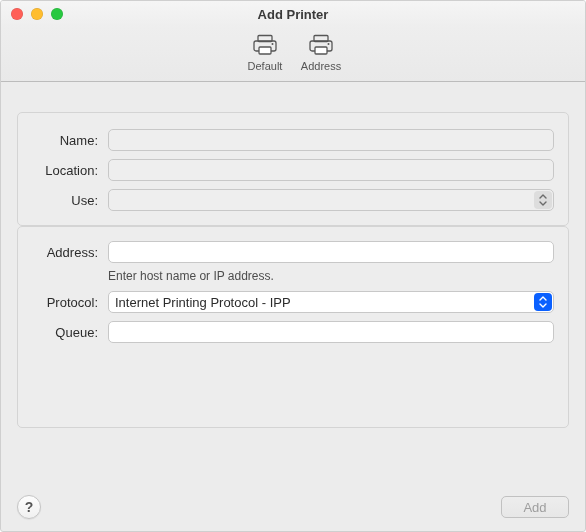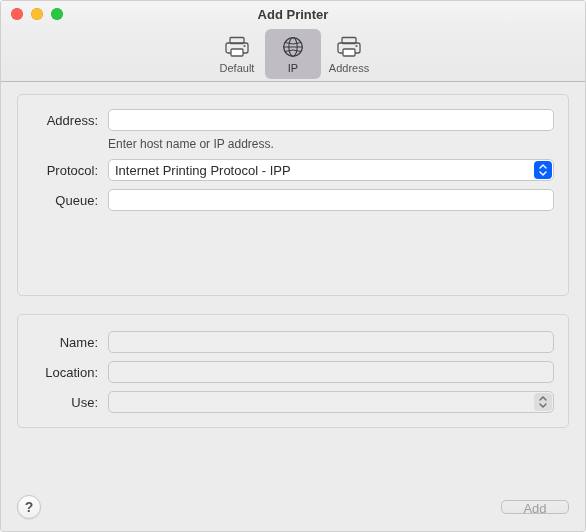--- a/index.html
+++ b/index.html
@@ -55,21 +55,21 @@
   .light.yellow { background:#ffbd2e; }
   .light.green { background:#28c840; }
   .window-title {
     position: absolute; left:0; right:0;
     text-align: center; font-weight: 600; font-size: 13px;
     color:#3a3a3a;
     pointer-events: none;
   }
   .toolbar {
     height: 54px;
-    display: flex; justify-content: center; align-items: center;
+    display: flex; justify-content: center; 
     gap: 0;
     border-bottom: 1px solid var(--divider);
     background: linear-gradient(#eeeeee, #e9e9e9);
   }
   .seg-group {
     display: flex;
   }
   .seg {
     width: 56px; height: 50px;
     display: flex; flex-direction: column; align-items: center; justify-content: center;
@@ -157,21 +157,21 @@
     width: 22px; height: 22px;
     border-radius: 50%;
     border: 0.5px solid var(--help-border);
     background: linear-gradient(#fdfdfd,#f0f0f0);
     display:flex; align-items:center; justify-content:center;
     font-size: 14px; font-weight: 600; color:#555;
     box-shadow: 0 0.5px 1px rgba(0,0,0,0.1);
   }
   .footer-spacer { flex:1; }
   .add-btn {
-    min-width: 68px; height: 14px;
+    min-width: 68px; height: 22px;
     border-radius: 5px;
     border: 0.5px solid var(--btn-disabled-border);
     background: linear-gradient(#ededed,#e7e7e7);
     color: var(--btn-disabled-text);
     font: inherit; font-size: 13px;
     padding: 0 14px;
     cursor: default;
   }
 </style>
 </head>
@@ -194,48 +194,61 @@
         <span class="icon-wrap">
           <svg width="26" height="22" viewBox="0 0 26 22">
             <rect x="6" y="1.5" width="14" height="6" rx="1" fill="none" stroke="#565656" stroke-width="1.3"></rect>
             <rect x="2" y="7" width="22" height="10" rx="2" fill="none" stroke="#565656" stroke-width="1.3"></rect>
             <rect x="7" y="13" width="12" height="7" rx="1" fill="#fff" stroke="#565656" stroke-width="1.3"></rect>
             <circle cx="20.5" cy="10" r="1" fill="#565656"></circle>
           </svg>
         </span>
         <span class="seg-label">Default</span>
       </div>
-      <div class="seg selected">
-        <span class="icon-wrap">
-          <svg width="24" height="24" viewBox="0 0 24 24">
-            <circle cx="12" cy="12" r="9.3" fill="none" stroke="#3a3a3a" stroke-width="1.3"></circle>
-            <ellipse cx="12" cy="12" rx="4.2" ry="9.3" fill="none" stroke="#3a3a3a" stroke-width="1.1"></ellipse>
-            <line x1="2.7" y1="12" x2="21.3" y2="12" stroke="#3a3a3a" stroke-width="1.1"></line>
-            <path d="M4 7.5 Q12 10.5 20 7.5" fill="none" stroke="#3a3a3a" stroke-width="1"></path>
-            <path d="M4 16.5 Q12 13.5 20 16.5" fill="none" stroke="#3a3a3a" stroke-width="1"></path>
-          </svg>
-        </span>
-        <span class="seg-label">IP</span>
-      </div>
       <div class="seg">
         <span class="icon-wrap">
           <svg width="26" height="22" viewBox="0 0 26 22">
             <rect x="6" y="1.5" width="14" height="6" rx="1" fill="none" stroke="#565656" stroke-width="1.3"></rect>
             <rect x="2" y="7" width="22" height="10" rx="2" fill="none" stroke="#565656" stroke-width="1.3"></rect>
             <rect x="7" y="13" width="12" height="7" rx="1" fill="#fff" stroke="#565656" stroke-width="1.3"></rect>
             <circle cx="20.5" cy="10" r="1" fill="#565656"></circle>
           </svg>
         </span>
         <span class="seg-label">Address</span>
       </div>
     </div>
   </div>
 
   <div class="content">
 
+    <div class="panel bottom">
+      <div class="form-row">
+        <span class="label">Name:</span>
+        <input type="text" class="text-field dim" value="" style="">
+      </div>
+      <div class="form-row">
+        <span class="label">Location:</span>
+        <input type="text" class="text-field dim" value="" style="">
+      </div>
+      <div class="form-row" style="margin-bottom:2px;">
+        <span class="label">Use:</span>
+        <div class="select-wrap">
+          <div class="select-field dim">
+            <span></span>
+          </div>
+          <div class="select-arrows dim">
+            <svg width="8" height="12" viewBox="0 0 8 12">
+              <path d="M1 4 L4 1 L7 4" fill="none" stroke="#6b6b6b" stroke-width="1.4" stroke-linecap="round" stroke-linejoin="round"></path>
+              <path d="M1 8 L4 11 L7 8" fill="none" stroke="#6b6b6b" stroke-width="1.4" stroke-linecap="round" stroke-linejoin="round"></path>
+            </svg>
+          </div>
+        </div>
+      </div>
+    </div>
+
     <div class="panel top">
       <div class="form-row">
         <span class="label">Address:</span>
         <input type="text" class="text-field" value="" style="">
       </div>
       <div class="hint">Enter host name or IP address.</div>
 
       <div class="form-row">
         <span class="label">Protocol:</span>
         <div class="select-wrap">
@@ -251,45 +264,20 @@
         </div>
       </div>
 
       <div class="form-row" style="margin-bottom:2px;">
         <span class="label">Queue:</span>
         <input type="text" class="text-field" value="" style="">
       </div>
       <div style="height:72px;"></div>
     </div>
 
-    <div class="panel bottom">
-      <div class="form-row">
-        <span class="label">Name:</span>
-        <input type="text" class="text-field dim" value="" style="">
-      </div>
-      <div class="form-row">
-        <span class="label">Location:</span>
-        <input type="text" class="text-field dim" value="" style="">
-      </div>
-      <div class="form-row" style="margin-bottom:2px;">
-        <span class="label">Use:</span>
-        <div class="select-wrap">
-          <div class="select-field dim">
-            <span></span>
-          </div>
-          <div class="select-arrows dim">
-            <svg width="8" height="12" viewBox="0 0 8 12">
-              <path d="M1 4 L4 1 L7 4" fill="none" stroke="#6b6b6b" stroke-width="1.4" stroke-linecap="round" stroke-linejoin="round"></path>
-              <path d="M1 8 L4 11 L7 8" fill="none" stroke="#6b6b6b" stroke-width="1.4" stroke-linecap="round" stroke-linejoin="round"></path>
-            </svg>
-          </div>
-        </div>
-      </div>
-    </div>
-
     <div class="spacer"></div>
   </div>
 
   <div class="footer">
     <div class="help-btn">
       <span>?</span>
     </div>
     <div class="footer-spacer"></div>
     <button class="add-btn" disabled="">
       <span>Add</span>

